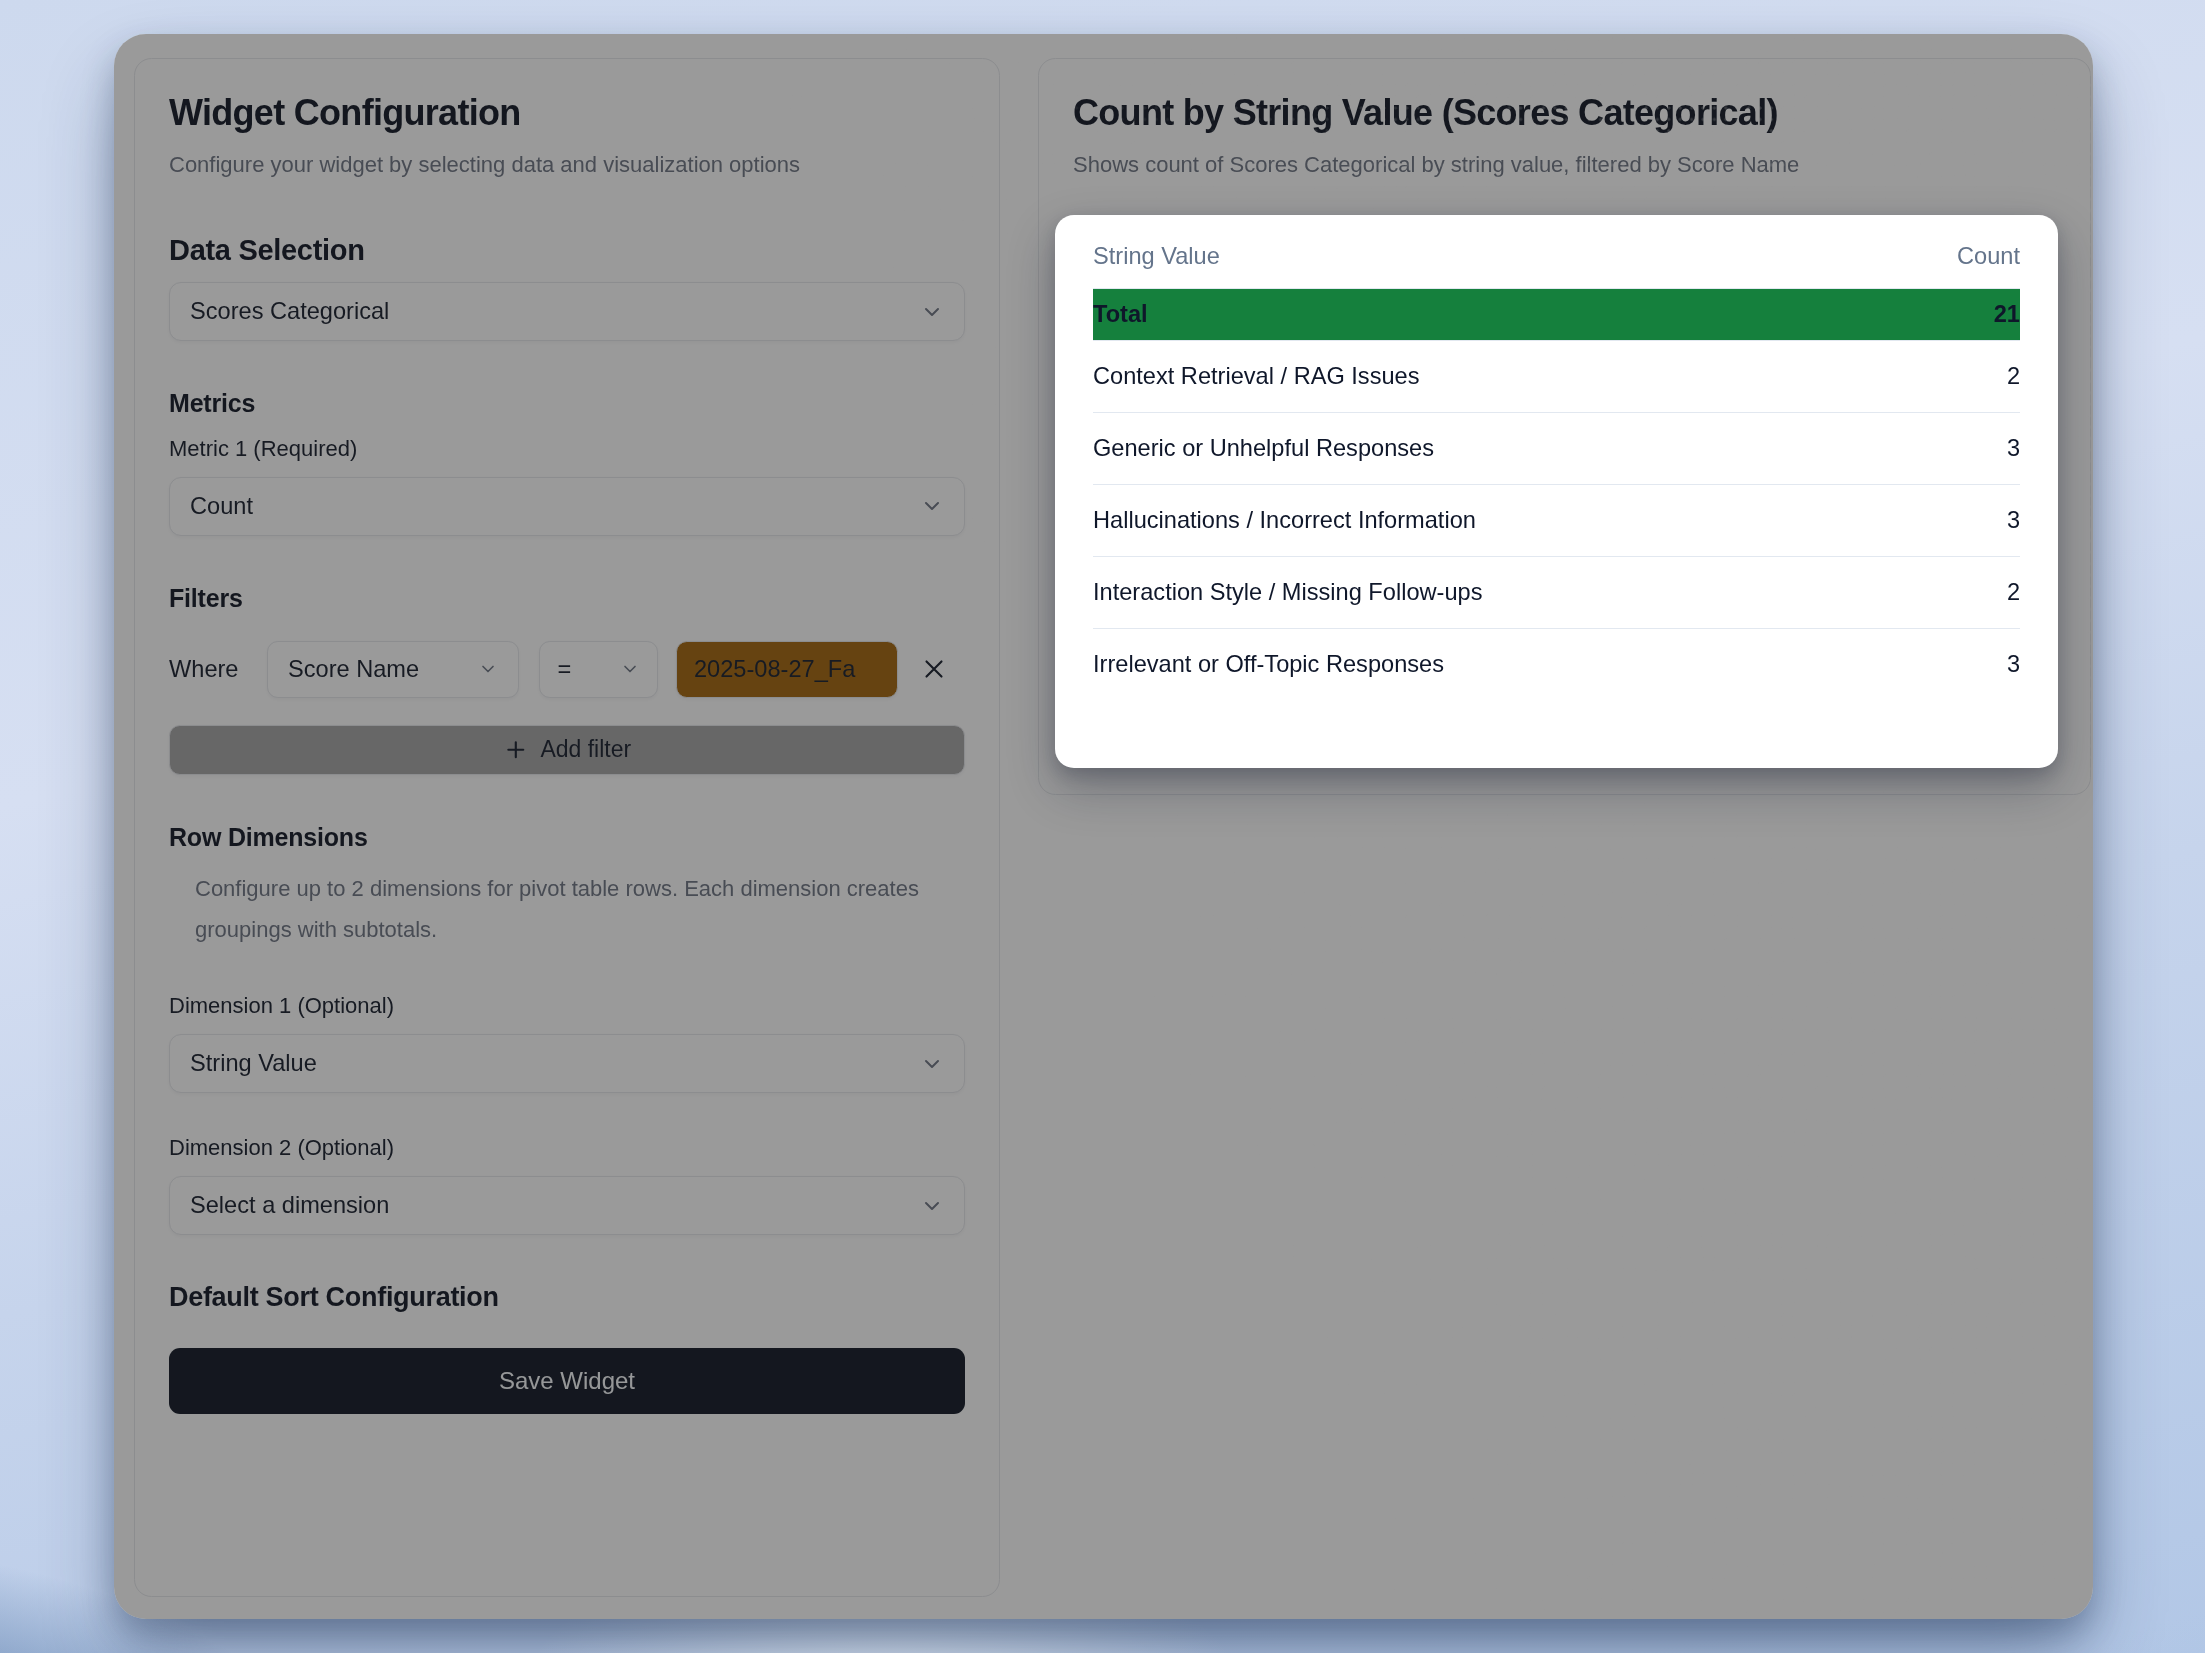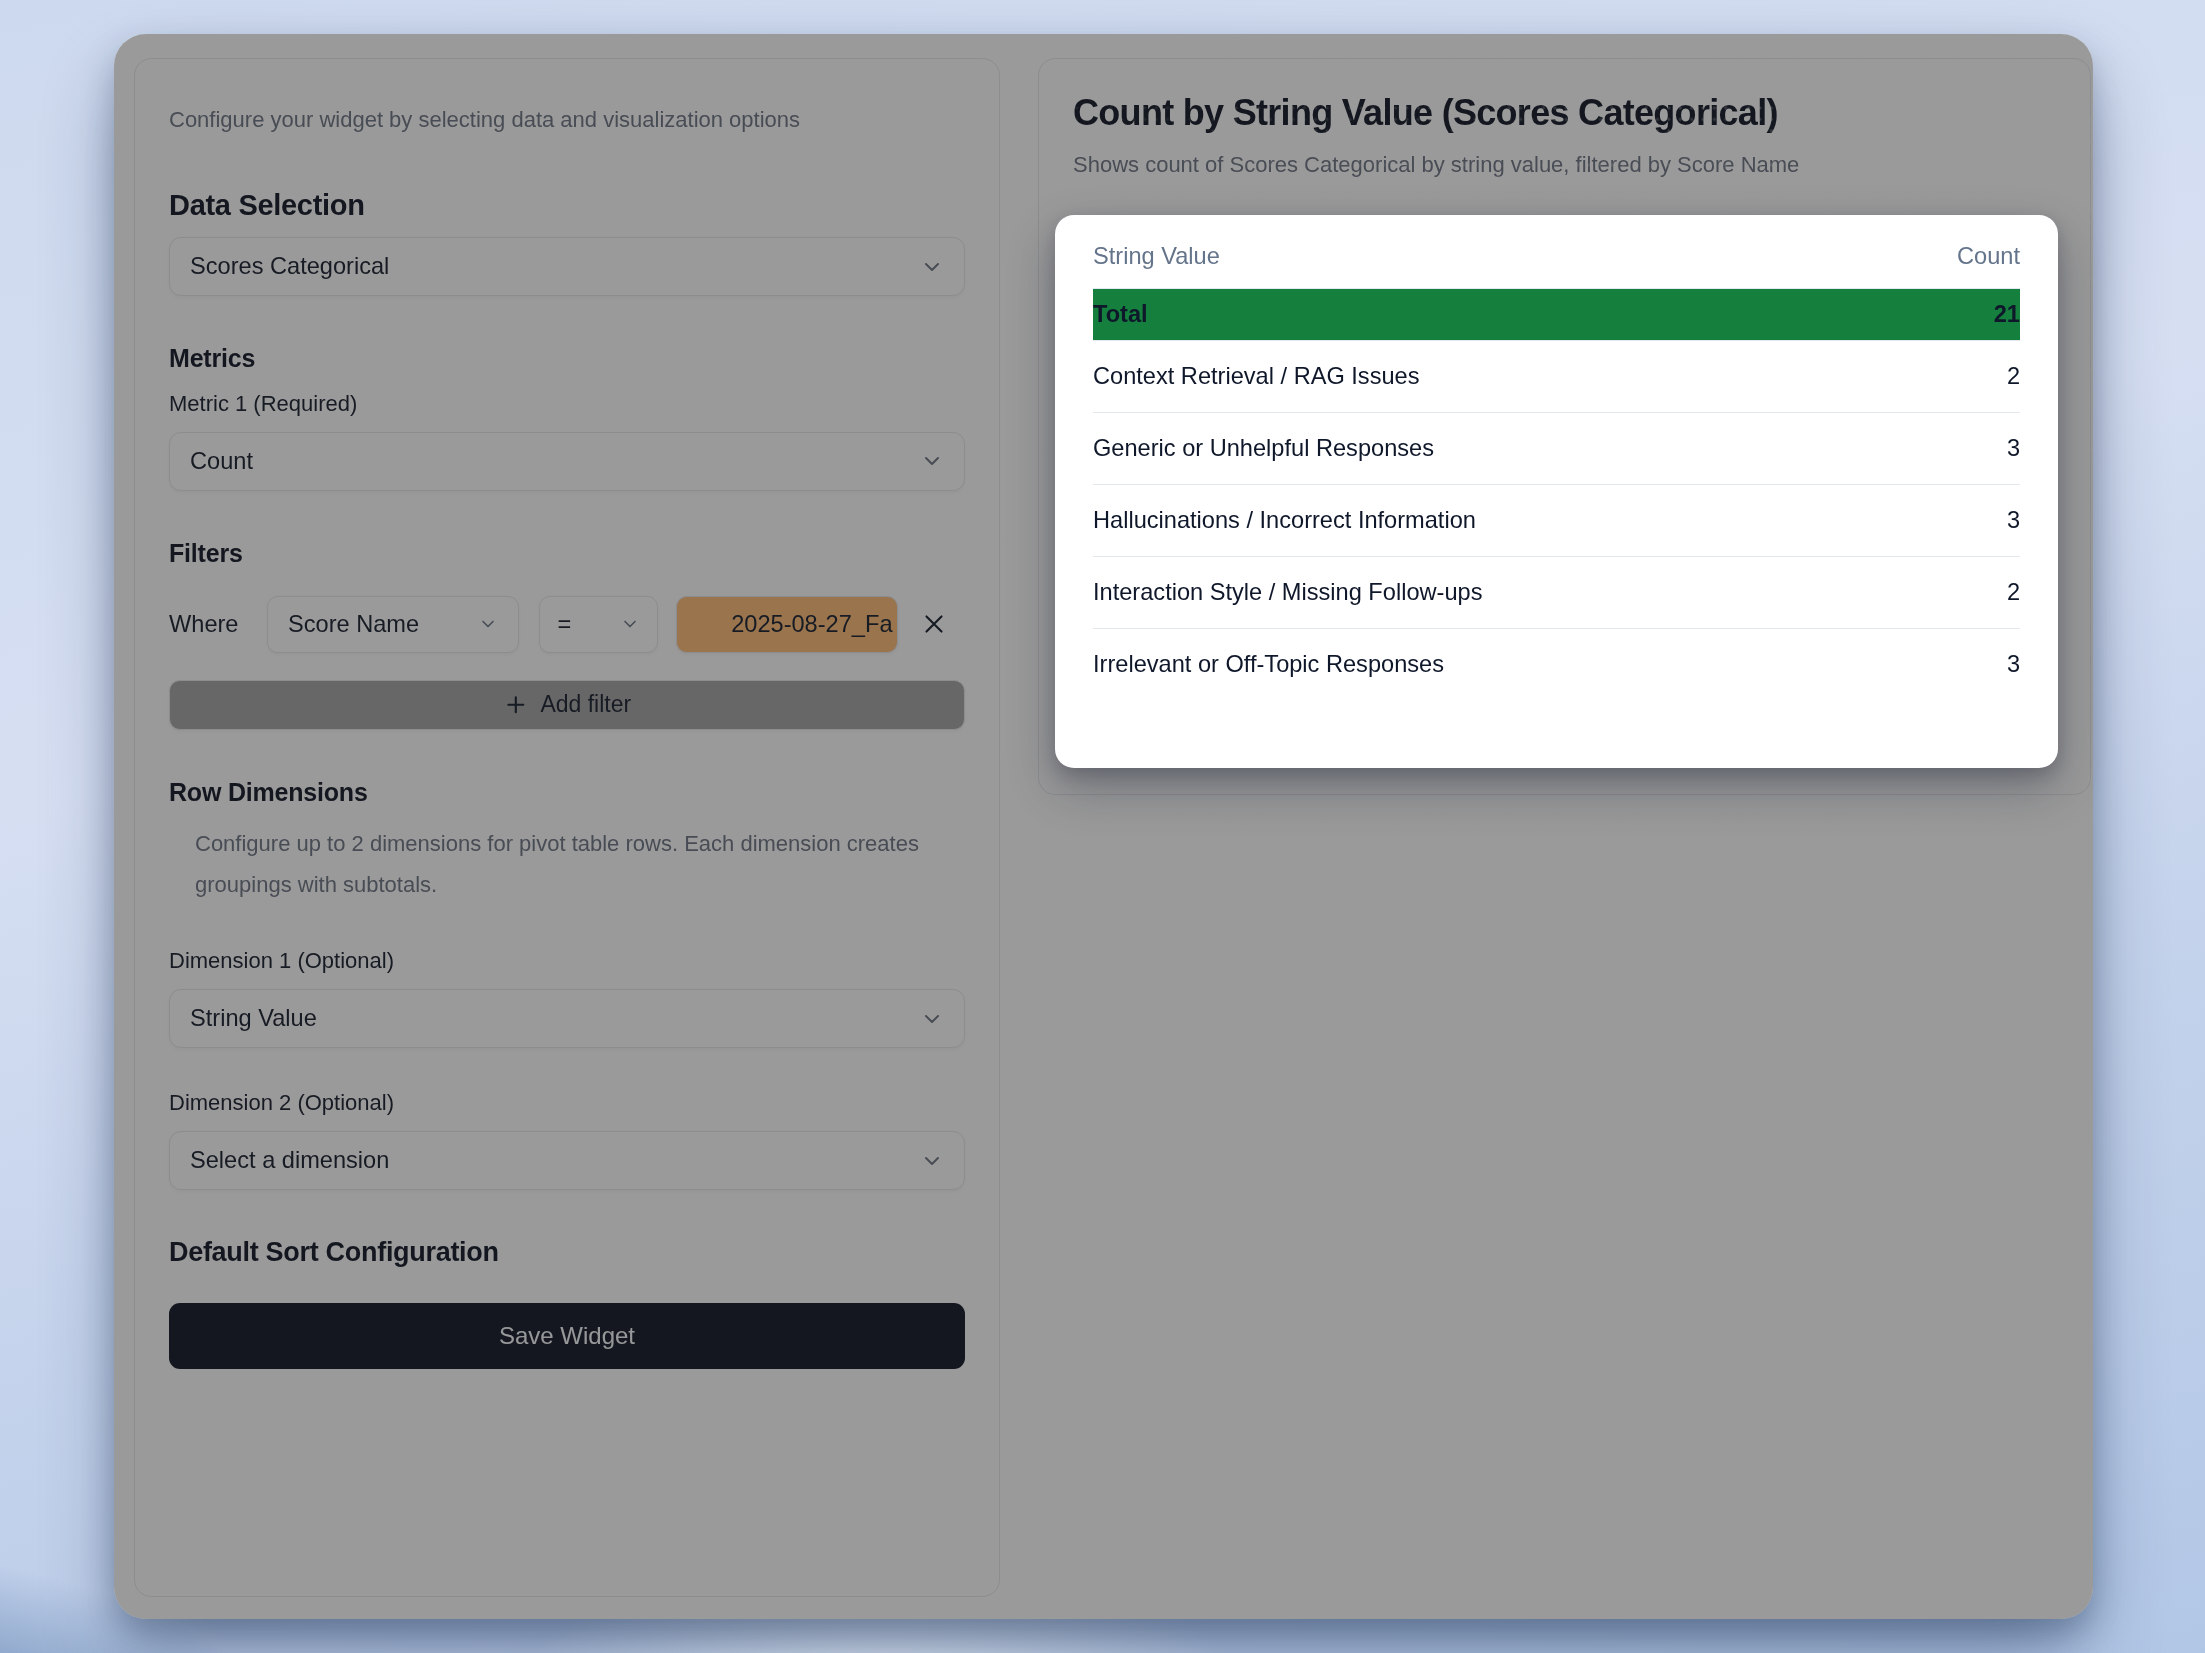--- a/index.html
+++ b/index.html
@@ -59,23 +59,23 @@
   }
   .select .chev { flex:0 0 auto; margin-left:16px; }
 
   .filter-row { margin-top:28px; display:flex; align-items:center; height:57px; }
   .where { font-size:23.6px; color:#111827; width:98px; flex:0 0 auto; }
   .select.sm { margin-top:0; height:57px; border-radius:10.8px; }
   .sel-col { width:252px; flex:0 0 auto; }
   .sel-op  { width:119px; flex:0 0 auto; margin-left:20px; padding:0 17.5px; }
   .filter-value {
     margin-left:17.5px; width:222px; height:57px; flex:0 0 auto;
-    border:1.3px solid #e5e7eb; border-radius:10.8px; background:#fdba74;
+    border:1.3px solid #e5e7eb; border-radius:10.8px; background:#a16207;
     font-family:inherit; font-size:23.6px; color:#111827; padding:0 4px 0 17.5px;
-    box-shadow:0 1.3px 2.7px rgba(16,24,40,.04); outline:none;text-align:right;
+    box-shadow:0 1.3px 2.7px rgba(16,24,40,.04); outline:none;
   }
   .icon-btn {
     margin-left:15px; width:43px; height:43px; border:none; background:transparent;
     display:flex; align-items:center; justify-content:center; cursor:pointer; flex:0 0 auto;
   }
 
   .add-filter {
     margin-top:27px; width:100%; height:50px;
     border:1.3px solid #e5e7eb; border-radius:10.8px; background:#a3a3a3;
     display:flex; align-items:center; justify-content:center; gap:12px;
@@ -111,20 +111,21 @@
 </style>
 </head>
 <body>
 
 <div class="page">
 
   <div class="dialog">
     <div class="texture"></div>
 
     <section class="panel panel-left">
+      <h1>Widget Configuration</h1>
       <p class="muted subtitle">Configure your widget by selecting data and visualization options</p>
 
       <h2>Data Selection</h2>
 
       <div class="select">
         <span>Scores Categorical</span>
         <svg class="chev" width="24" height="24" viewBox="0 0 24 24" fill="none" stroke="#6b7280" stroke-width="2" stroke-linecap="round" stroke-linejoin="round">
             <path d="m6 9 6 6 6-6"></path>
           </svg>
       </div>

